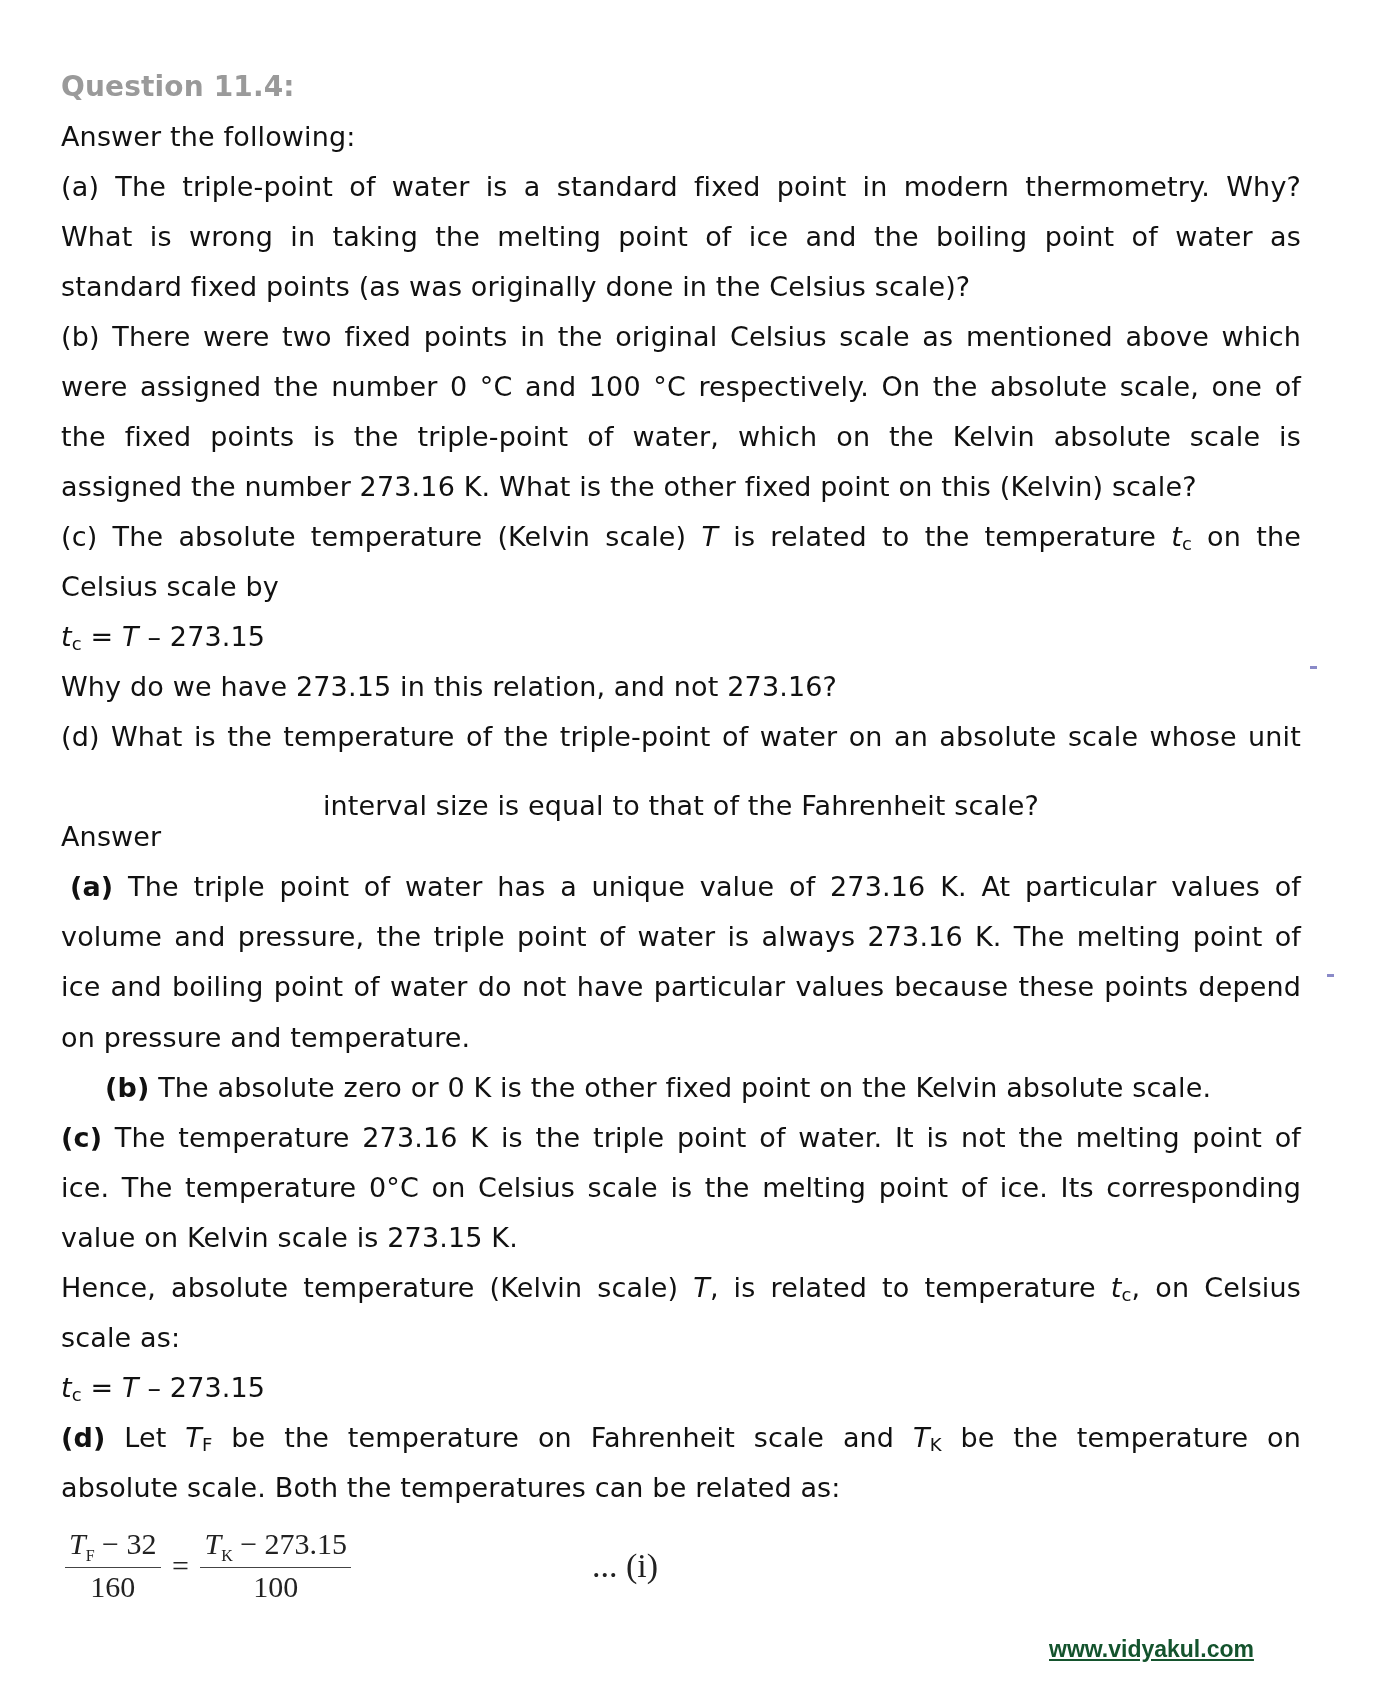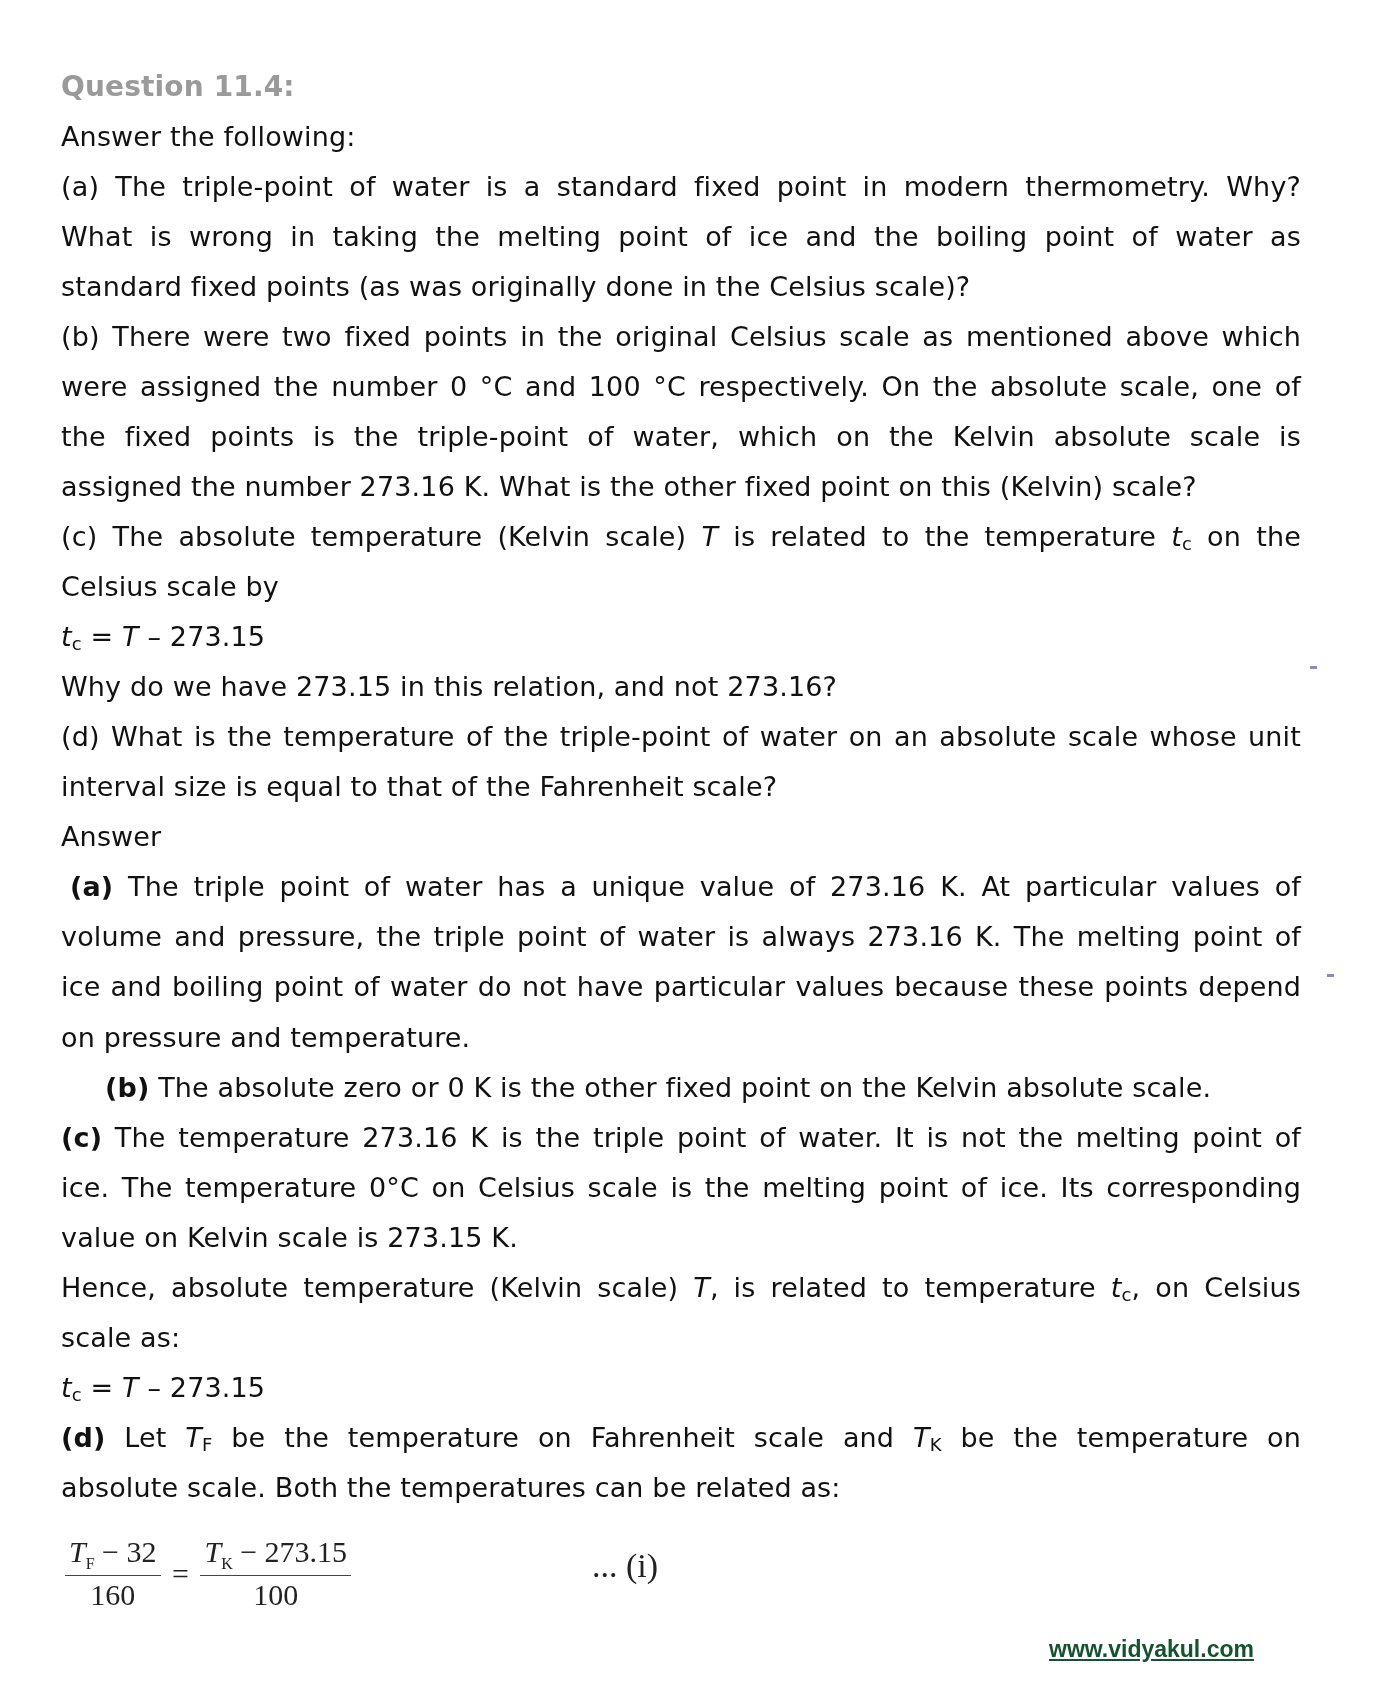--- a/index.html
+++ b/index.html
@@ -7,21 +7,21 @@
          font-family: "DejaVu Sans", "Liberation Sans", sans-serif; color: #111; }
   .page { position: absolute; left: 0; top: 0; width: 1375px; height: 1501px; }
   .line { position: absolute; left: 61px; width: 1240px; font-size: 27px; line-height: 36px;
           white-space: nowrap; letter-spacing: 0.15px; }
   .just { text-align: justify; text-align-last: justify; white-space: normal; }
   .title { color: #9a9a9a; font-weight: bold; font-size: 28px; }
   .bold { font-weight: bold; }
   .it { font-style: italic; }
   sub.s { font-size: 18px; vertical-align: -4px; font-style: normal; }
   .eq { position: absolute; left: 65px; top: 1527px; font-family: "Liberation Serif", "DejaVu Serif", serif;
-        font-size: 30px; color: #222; margin-top: 8px; }
+        font-size: 30px; color: #222; }
   .frac { display: inline-block; vertical-align: middle; text-align: center; }
   .frac .num { display: block; padding: 0 4px 2px 4px; border-bottom: 1.5px solid #444; }
   .frac .den { display: block; padding-top: 2px; }
   .eq-sym { display: inline-block; vertical-align: middle; margin: 0 4px; }
   .eq-tag { position: absolute; left: 592px; top: 1547px; font-family: "Liberation Serif", "DejaVu Serif", serif;
             font-size: 34px; color: #222; }
   .mark { position: absolute; width: 7px; height: 3px; background: #8a8ac8; }
   .link { position: absolute; left: 1049px; top: 1636px; font-family: "Liberation Sans", "DejaVu Sans", sans-serif;
           font-weight: bold; font-size: 23px; color: #14532d; text-decoration: underline; }
 </style>
@@ -46,21 +46,21 @@
     <span>(c) The absolute temperature (Kelvin scale) </span><span class="it">T</span><span> is related to the temperature </span><span class="it">t</span><sub class="s">c</sub><span> on the</span>
   </div>
   <div class="line" style="top:569px;">Celsius scale by</div>
   <div class="line" style="top:619px;">
     <span class="it">t</span><sub class="s">c</sub><span> = </span><span class="it">T</span><span> – 273.15</span>
   </div>
   <div class="mark" style="left:1310px; top:666px;"></div>
   <div class="line" style="top:669px;">Why do we have 273.15 in this relation, and not 273.16?</div>
 
   <div class="line just" style="top:719px;">(d) What is the temperature of the triple-point of water on an absolute scale whose unit</div>
-  <div class="line" style="top:769px;">interval size is equal to that of the Fahrenheit scale?</div>
+  <div class="line" style="top:788px;text-align:center;">interval size is equal to that of the Fahrenheit scale?</div>
 
   <div class="line" style="top:819px;">Answer</div>
 
   <div class="line just" style="top:869px; left:70px; width:1231px;">
     <span class="bold">(a)</span><span> The triple point of water has a unique value of 273.16 K. At particular values of</span>
   </div>
   <div class="line just" style="top:919px;">volume and pressure, the triple point of water is always 273.16 K. The melting point of</div>
   <div class="mark" style="left:1327px; top:974px;"></div>
   <div class="line just" style="top:969px;">ice and boiling point of water do not have particular values because these points depend</div>
   <div class="line" style="top:1020px;">on pressure and temperature.</div>

